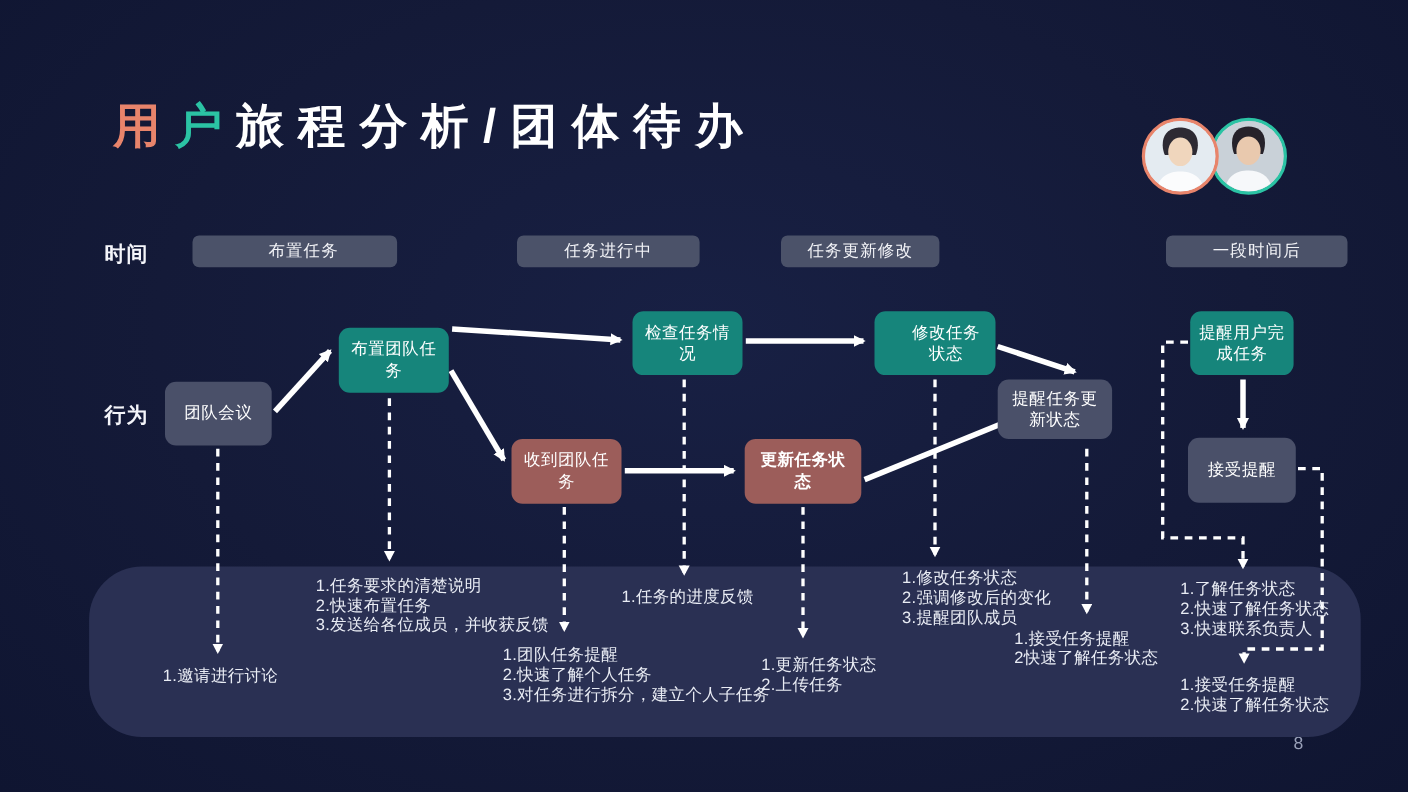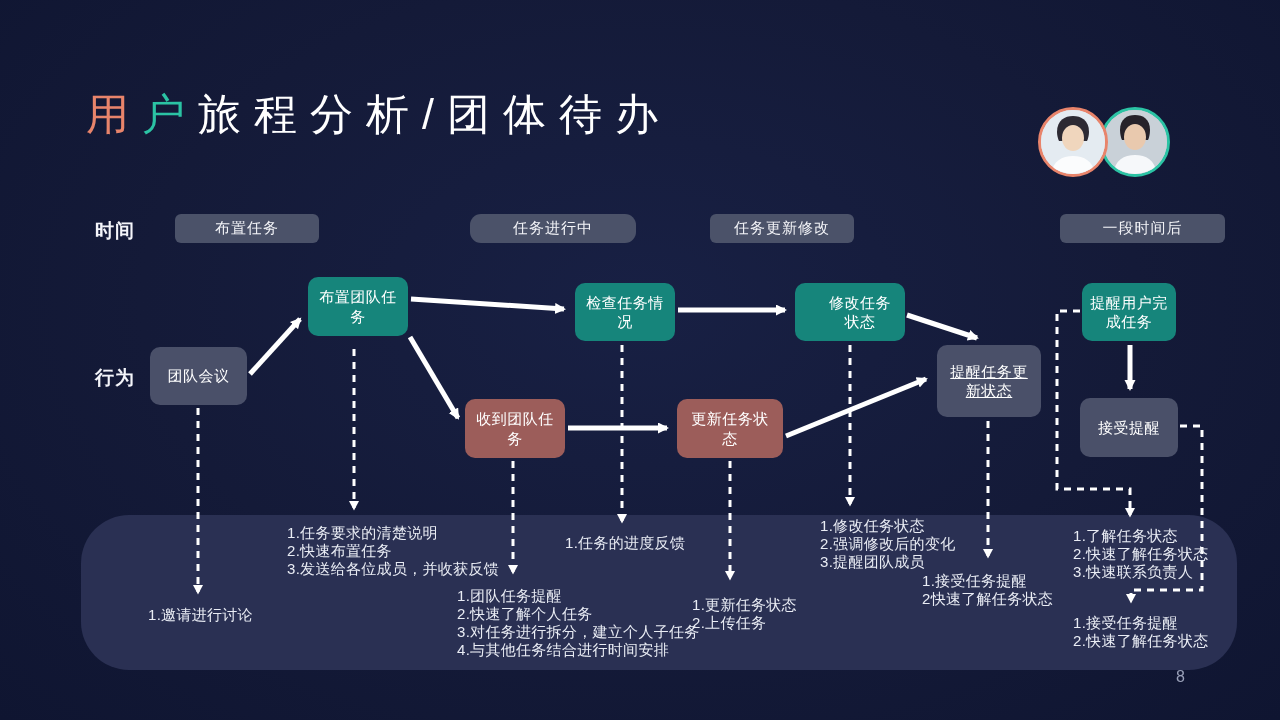--- a/index.html
+++ b/index.html
@@ -7,22 +7,22 @@
     width:1280px;height:720px;overflow:hidden;
     font-family:"Liberation Sans","DejaVu Sans",sans-serif;
     background:#0e1430;
   }
   .slide{
     position:relative;width:1280px;height:720px;
     background:radial-gradient(ellipse at 50% 42%, #182044 0%, #141a38 55%, #0f1531 100%);
   }
   
   .title{
-    position:absolute;left:86px;top:86px;margin:0;
-    font-size:43px;font-weight:400;letter-spacing:13px;
+    position:absolute;left:103px;top:86px;margin:0;
+    font-size:43px;font-weight:700;letter-spacing:13px;
     color:#ffffff;white-space:nowrap;
   }
   .title .hl1{color:#E8846B;}
   .title .hl2{color:#2BC3A4;}
   
   .avatar{
     position:absolute;top:107px;width:64px;height:64px;border-radius:50%;
     border:3px solid #fff;overflow:hidden;background:#dfe6ec;
   }
   .avatar svg{display:block;width:100%;height:100%;}
@@ -86,22 +86,22 @@
       <path d="M16 22c0-12 8-16 16-16s16 4 16 16c0 3-1 7-2 9l-28 0c-1-2-2-6-2-9z" fill="#2d2a33"></path>
       <ellipse cx="32" cy="28" rx="11" ry="13" fill="#f0d6bd"></ellipse>
       <path d="M10 64c2-13 11-18 22-18s20 5 22 18z" fill="#fbfcfd"></path>
     </svg>
   </div>
 
   <div class="rowlabel" style="top:218px;">时间</div>
   <div class="rowlabel" style="top:365px;">行为</div>
   <div class="rowlabel" style="top:570px;">需求</div>
 
-  <div class="timebox" style="left:175px;width:144px;">布置任务</div>
-  <div class="timebox" style="left:470px;width:166px;border-radius:11px;">任务进行中</div>
+  <div class="timebox" style="left:175px;width:170px;padding-left:16px;">布置任务</div>
+  <div class="timebox" style="left:470px;width:166px;">任务进行中</div>
   <div class="timebox" style="left:710px;width:144px;">任务更新修改</div>
   <div class="timebox" style="left:1060px;width:165px;">一段时间后</div>
 
   <div class="needs-panel"></div>
 
   <svg class="arrows" width="1280" height="720">
     <defs>
       <marker id="arrowS" markerUnits="userSpaceOnUse" markerWidth="16" markerHeight="14" refX="9" refY="5.5" orient="auto">
         <path d="M0,0 L11,5.5 L0,11 Z" fill="#ffffff"></path>
       </marker>
@@ -128,45 +128,44 @@
       <path d="M513,461 L513,572" marker-end="url(#arrowD)"></path>
       <path d="M730,461 L730,578" marker-end="url(#arrowD)"></path>
       <path d="M850,345 L850,504" marker-end="url(#arrowD)"></path>
       <path d="M988,408 L988,556" marker-end="url(#arrowD)"></path>
       <path d="M1080,311 L1057,311 L1057,489 L1130,489 L1130,515" marker-end="url(#arrowD)"></path>
       <path d="M1180,426 L1202,426 L1202,590 L1131,590 L1131,601" marker-end="url(#arrowD)"></path>
     </g>
   </svg>
 
   <div class="box gray" style="left:150px;top:347px;width:97px;height:58px;text-align:center;">团队会议</div>
-  <div class="box teal" style="left:308px;top:277px;width:100px;height:59px;">布置团队任务</div>
+  <div class="box teal" style="left:308px;top:298px;width:100px;height:59px;">布置团队任务</div>
   <div class="box teal" style="left:575px;top:283px;width:100px;height:58px;">检查任务情况</div>
   <div class="box teal" style="left:795px;top:283px;width:110px;height:58px;padding-left:28px;">修改任务状态</div>
   <div class="box teal" style="left:1082px;top:283px;width:94px;height:58px;">提醒用户完成任务</div>
   <div class="box red" style="left:465px;top:399px;width:100px;height:59px;">收到团队任务</div>
-  <div class="box red" style="left:677px;top:399px;width:106px;height:59px;">更新任务状态</div>
-  <div class="box gray" style="left:937px;top:345px;width:104px;height:72px;text-decoration:underline;">提醒任务更新状态</div>
+  <div class="box red" style="left:677px;top:399px;width:106px;height:59px;font-weight:bold;">更新任务状态</div>
+  <div class="box gray" style="left:907px;top:345px;width:104px;height:54px;">提醒任务更新状态</div>
   <div class="box gray" style="left:1080px;top:398px;width:98px;height:59px;">接受提醒</div>
 
   <div class="needs-block" style="left:148px;top:606px;">
     <div>1.邀请进行讨论</div>
   </div>
   <div class="needs-block" style="left:287px;top:524px;">
     <div>1.任务要求的清楚说明</div>
     <div>2.快速布置任务</div>
     <div>3.发送给各位成员，并收获反馈</div>
   </div>
   <div class="needs-block" style="left:565px;top:534px;">
     <div>1.任务的进度反馈</div>
   </div>
   <div class="needs-block" style="left:457px;top:587px;">
     <div>1.团队任务提醒</div>
     <div>2.快速了解个人任务</div>
     <div>3.对任务进行拆分，建立个人子任务</div>
-    <div>4.与其他任务结合进行时间安排</div>
   </div>
   <div class="needs-block" style="left:692px;top:596px;">
     <div>1.更新任务状态</div>
     <div>2.上传任务</div>
   </div>
   <div class="needs-block" style="left:820px;top:517px;">
     <div>1.修改任务状态</div>
     <div>2.强调修改后的变化</div>
     <div>3.提醒团队成员</div>
   </div>

